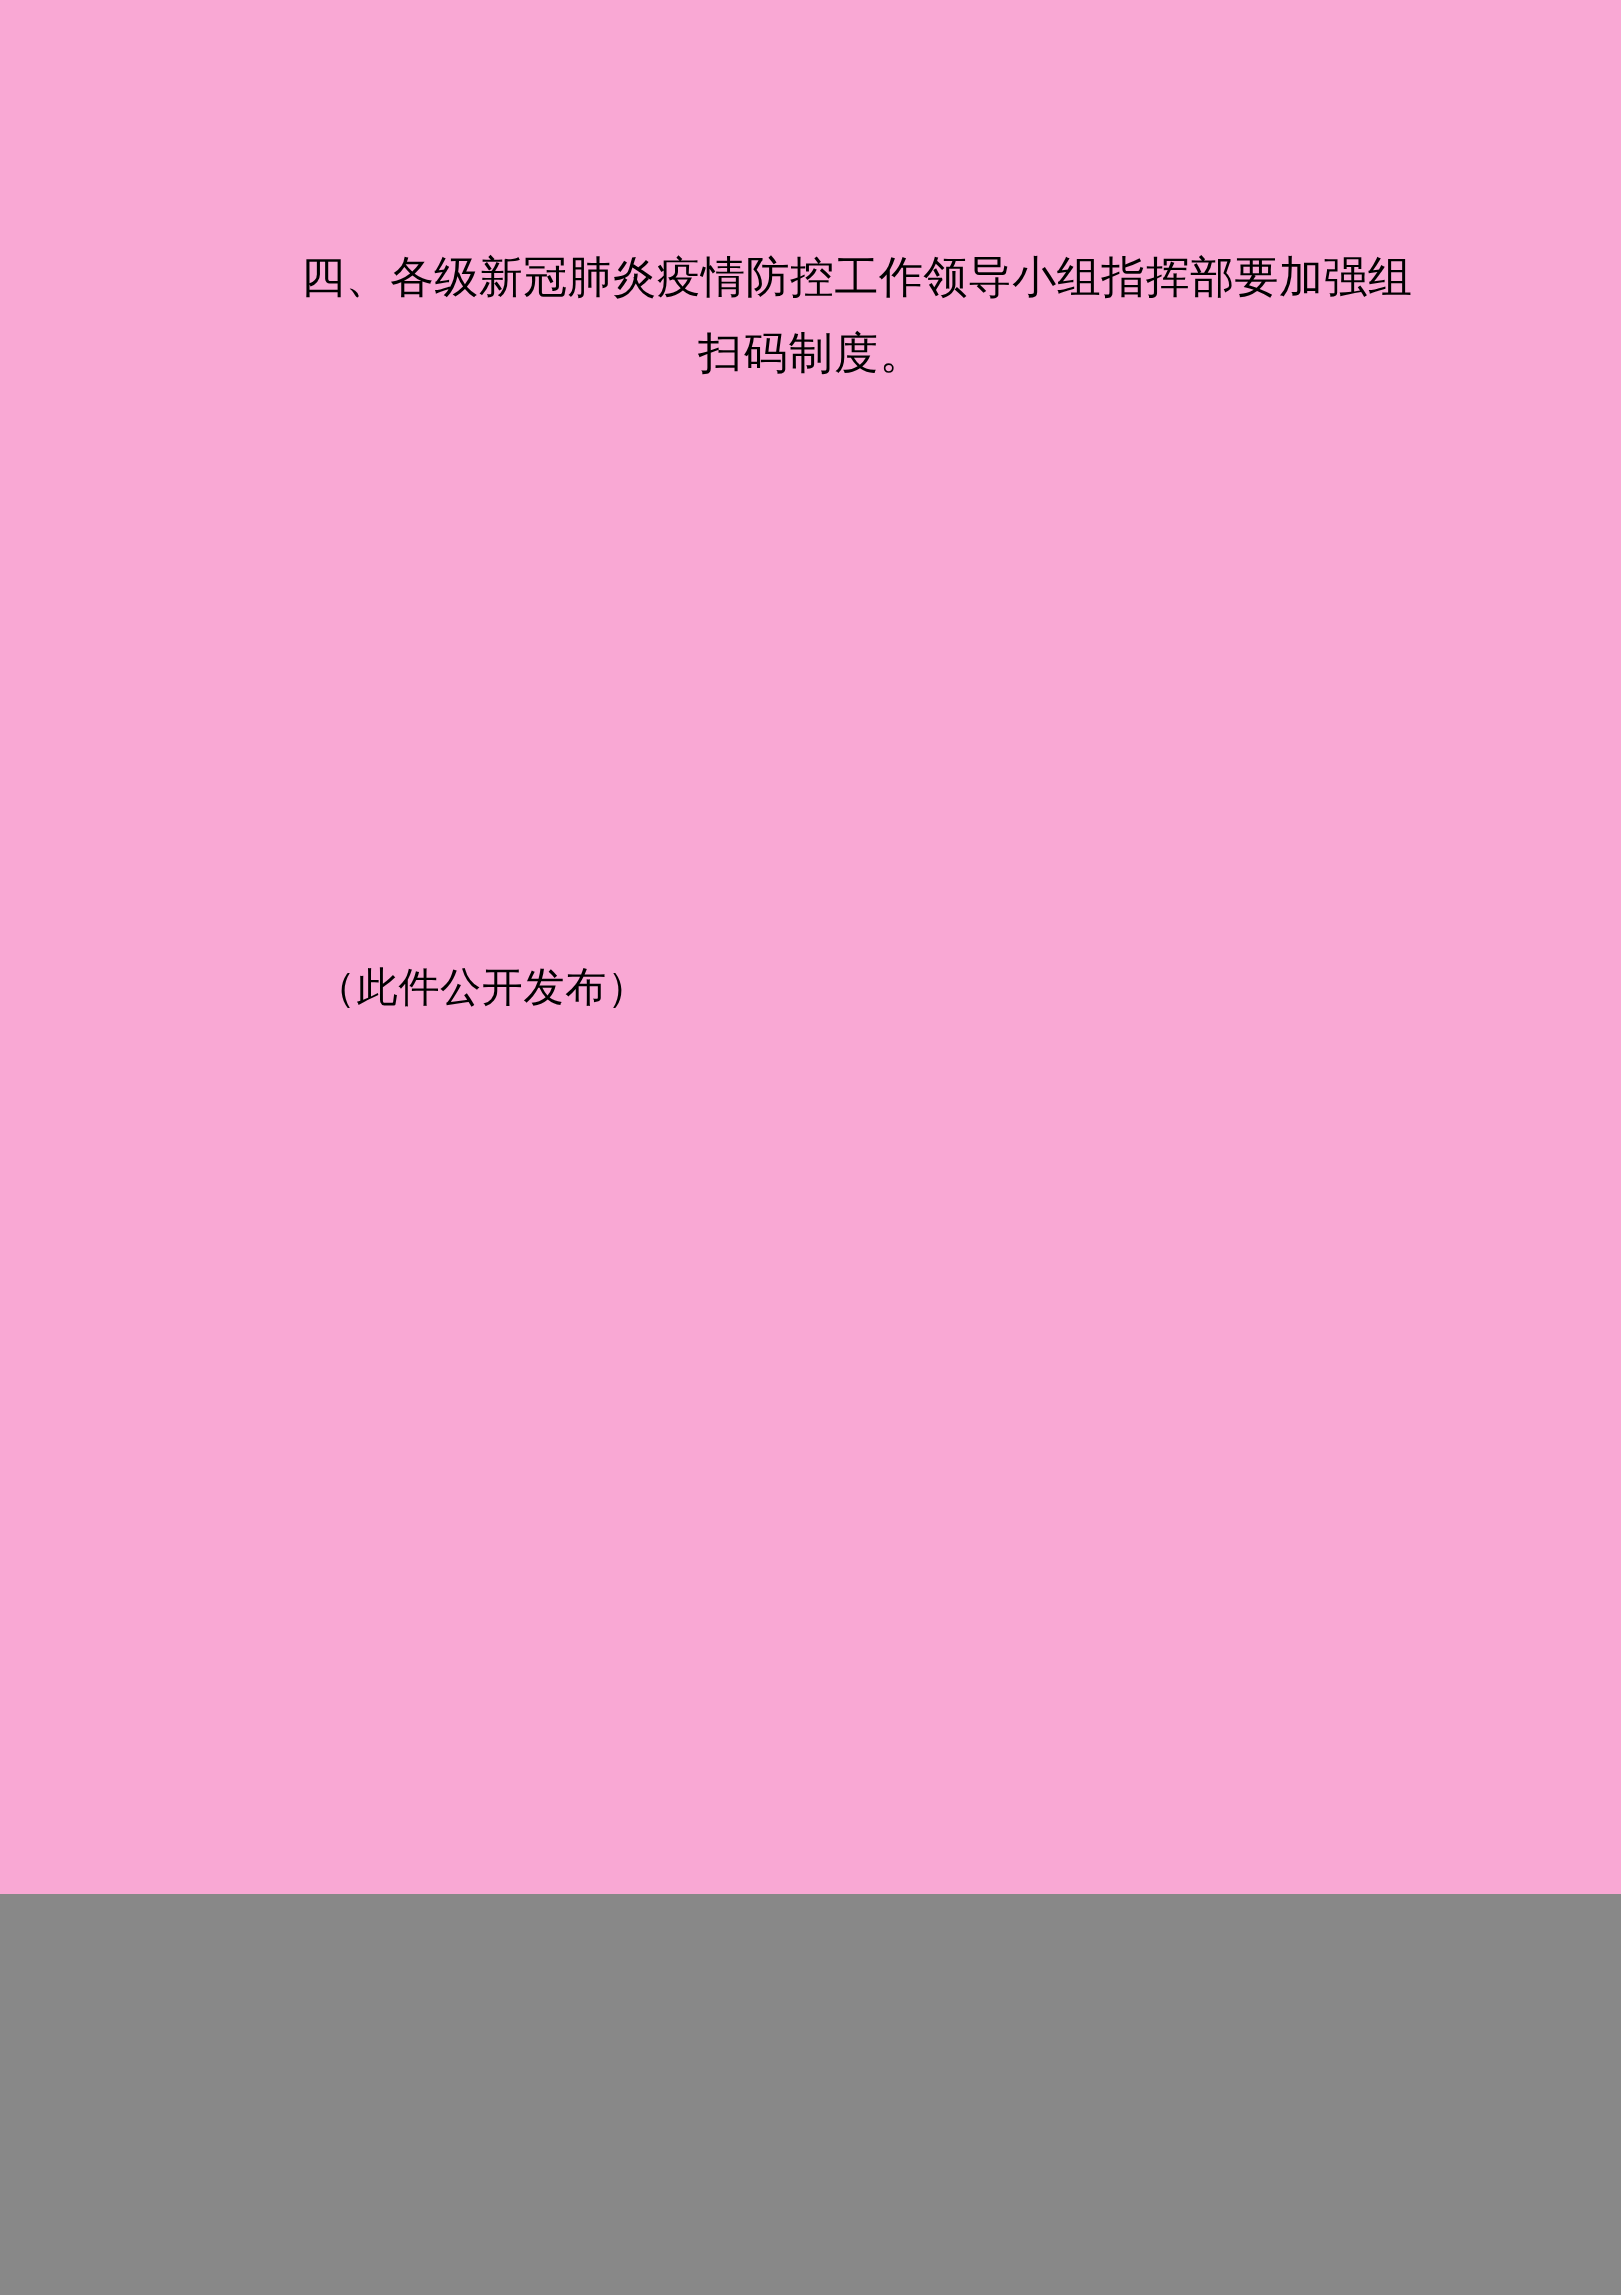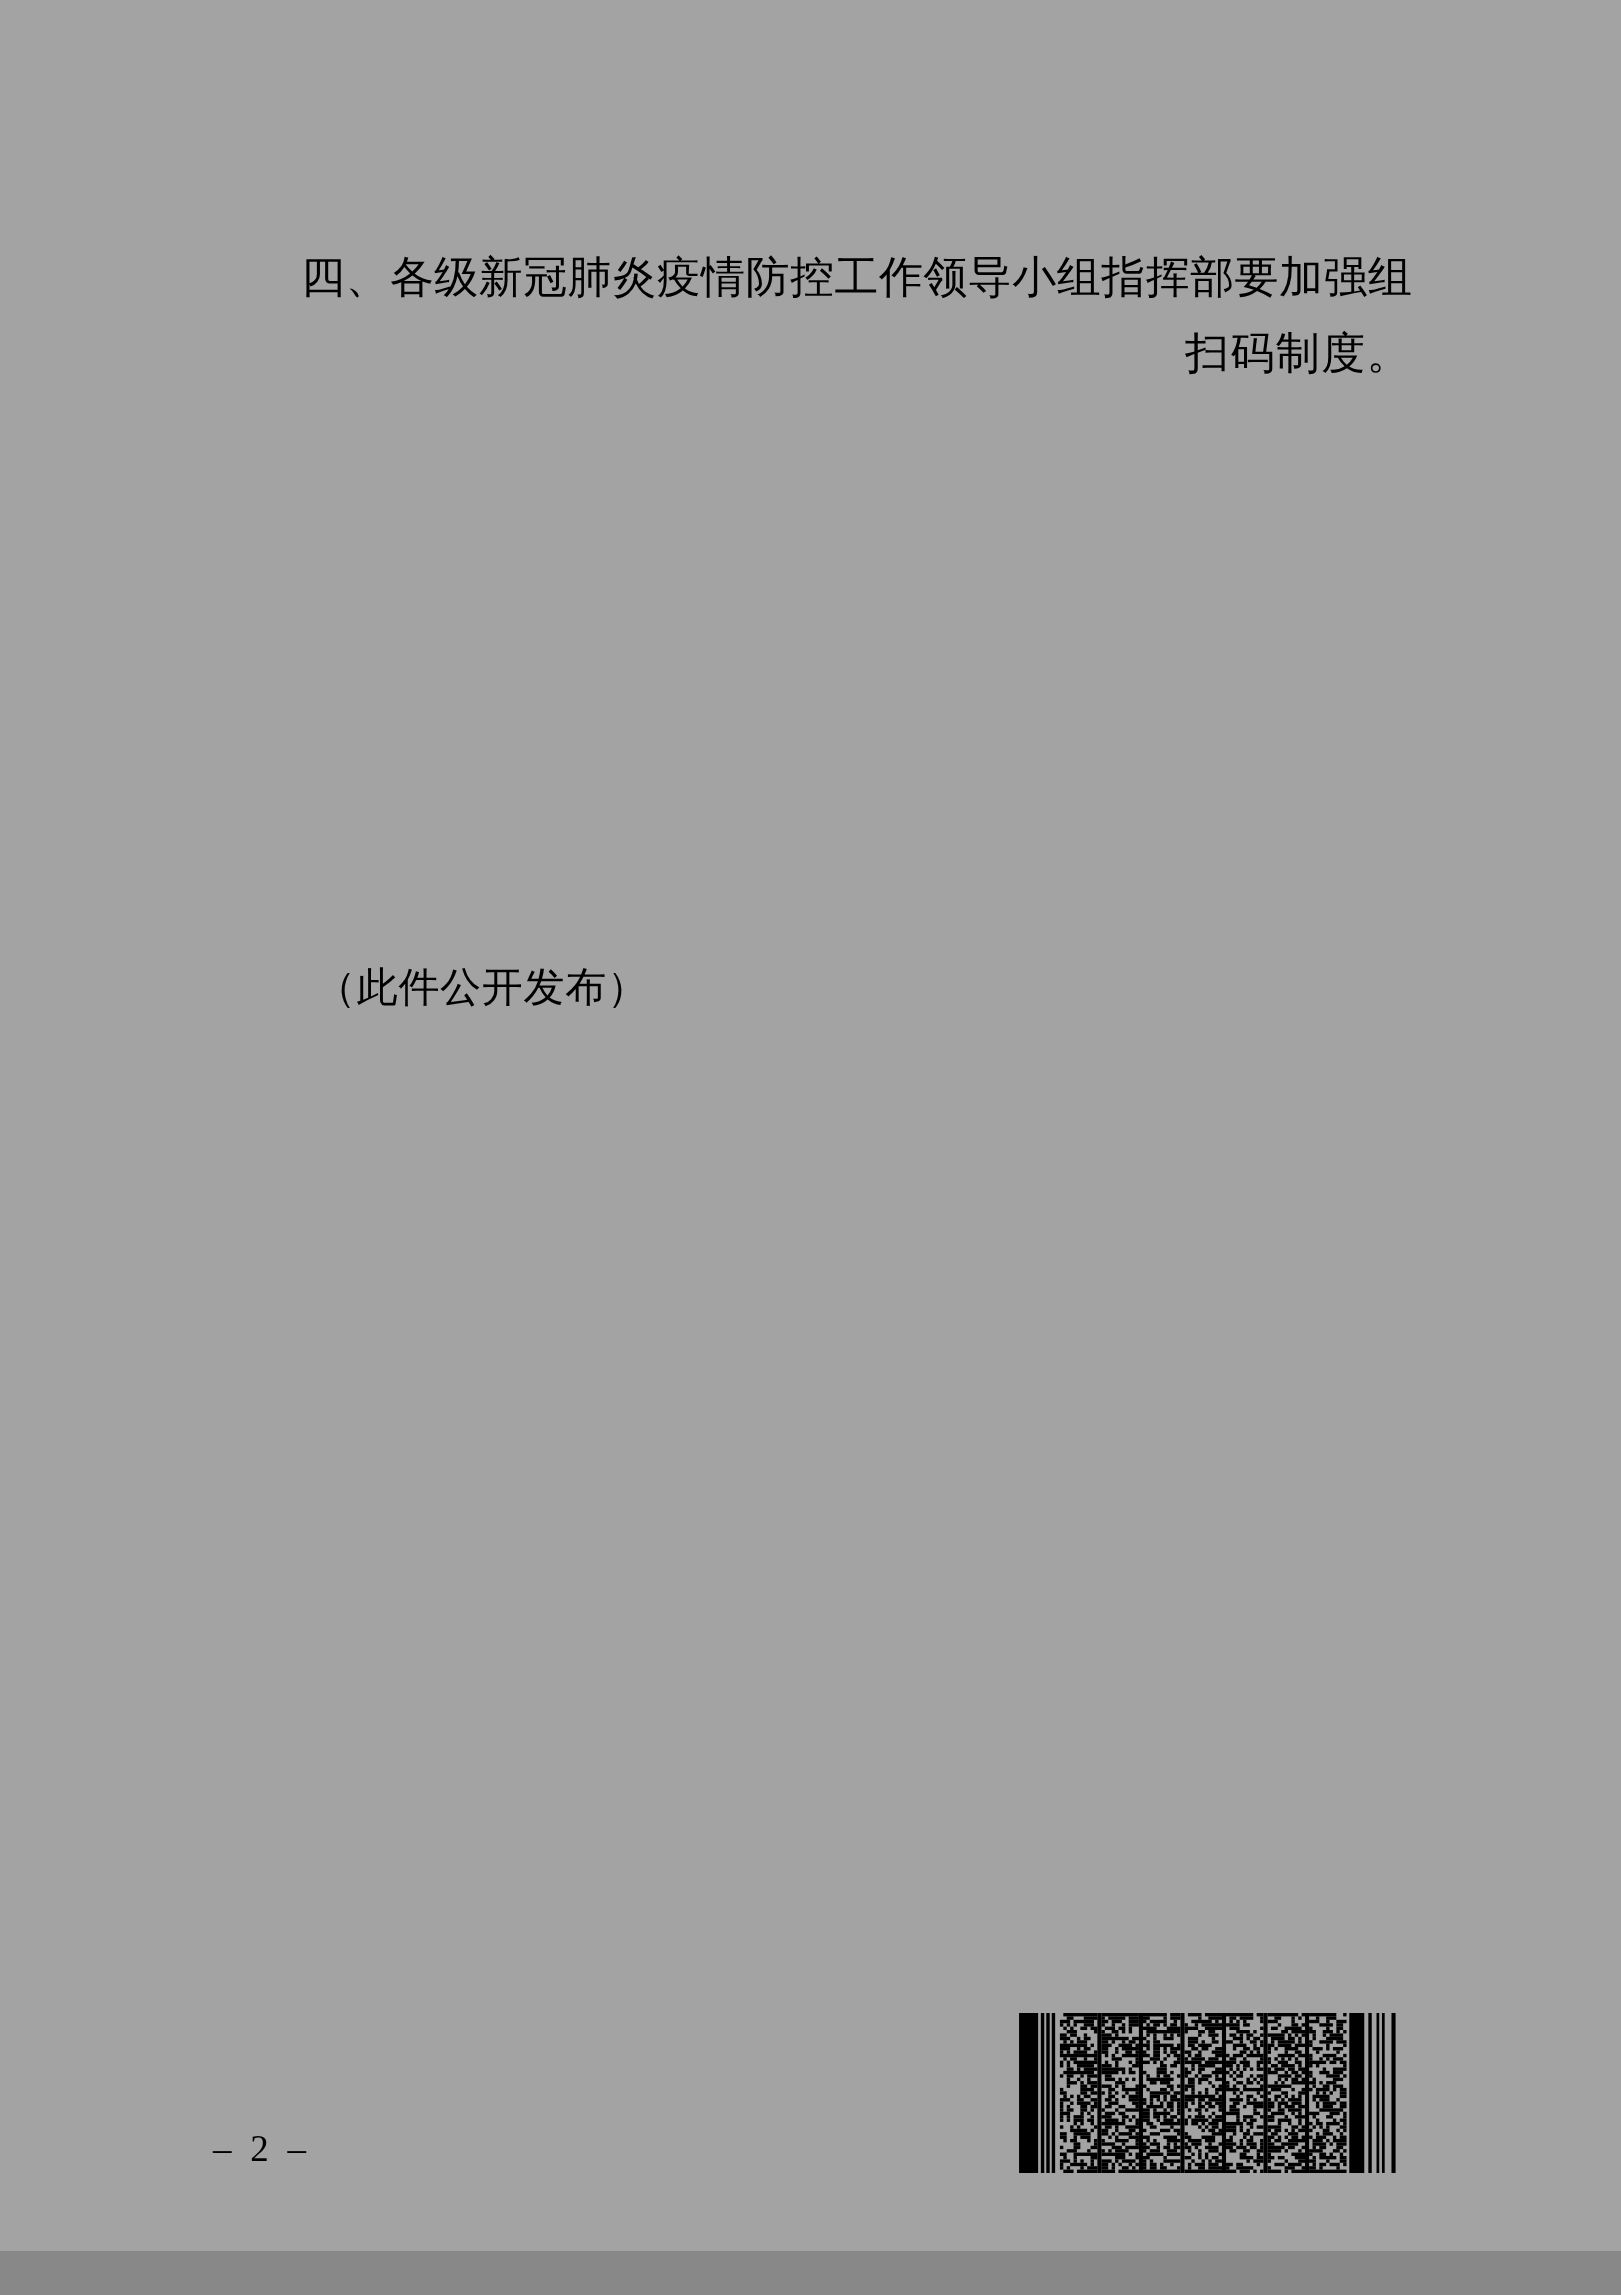--- a/index.html
+++ b/index.html
@@ -1,39 +1,39 @@
 <!DOCTYPE html>
 <html style="font-size:11px"><head>
 <meta charset="utf-8">
 <style>
   html, body { margin: 0; padding: 0; background: #888; }
   #page {
     position: relative;
     width: 1622px;
-    height: 2251px;
-    background: #a3a3a3;
+    height: 1894px;
+    background: #f9a8d4;
     font-family: "Liberation Serif", "DejaVu Serif", serif;
     color: #000000;
     overflow: hidden;
     text-decoration: underline;
   }
   
   .body-text {
     position: absolute;
     left: 211px;
     top: 240px;
     width: 1201px;
     font-size: 44px;
     line-height: 76px;
   }
   .para { margin: 0; }
   .line { height: 76px; white-space: nowrap; }
   .line.full { text-align: justify; text-align-last: justify; white-space: normal; }
   .line.first { text-indent: 90px; }
-  .line.last { text-align: right; letter-spacing: 1.4px; }
+  .line.last { text-align: center; letter-spacing: 1.4px; }
   
   .date-line {
     position: absolute;
     left: 917px;
     top: 937px;
     font-size: 42px;
     line-height: 48px;
     letter-spacing: 0.7px;
     white-space: nowrap;
   }

